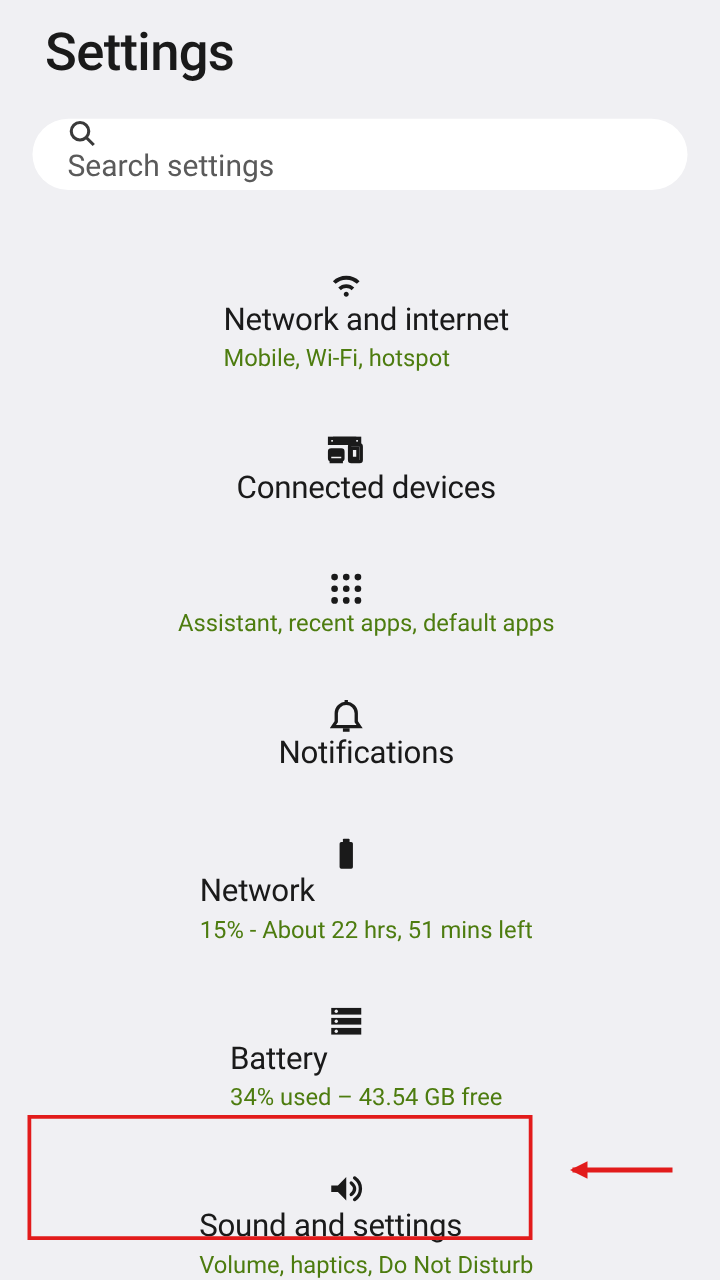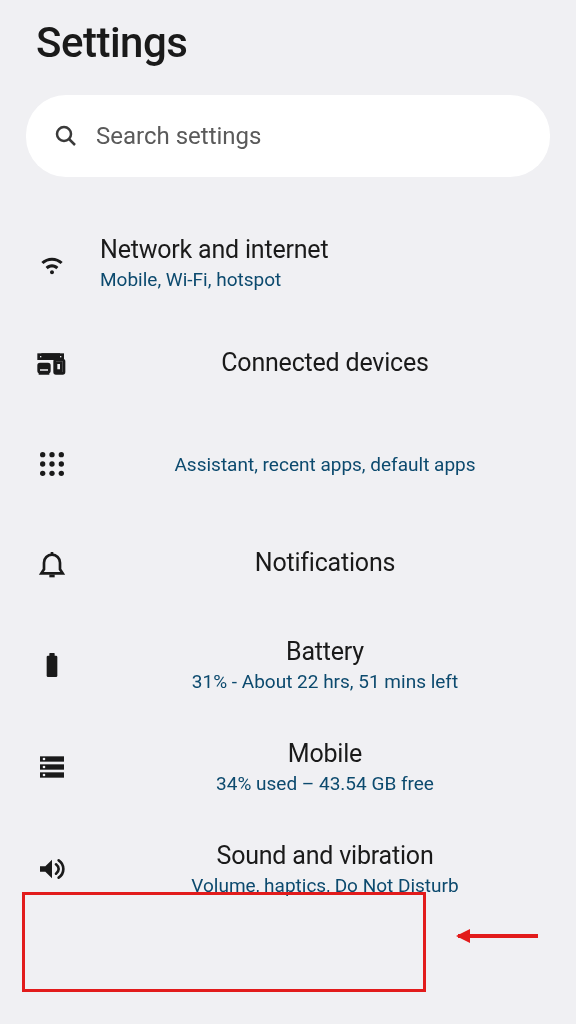--- a/index.html
+++ b/index.html
@@ -19,48 +19,49 @@
     font-size: 42px;
     font-weight: 500;
     color: #1a1a1a;
     padding: 18px 52px 28px 36px;
     letter-spacing: -0.5px;
   }
   .search-bar {
     margin: 0 26px 40px 26px;
     background: #ffffff;
     border-radius: 40px;
-    height: 82px;
+    height: 57px;
     display: flex;
-    align-items: center;
+    align-items: flex-start;
     padding: 0 28px;
+    flex-direction: column;
   }
   .search-icon {
     width: 24px;
     height: 24px;
     margin-right: 18px;
     flex-shrink: 0;
   }
   .search-placeholder {
     font-size: 24px;
     color: #5a5a5a;
     letter-spacing: 0px;
   }
   .settings-list {
     padding: 0 0 0 0;
   }
   .settings-item {
     display: flex;
     align-items: center;
     padding: 18px 26px 18px 36px;
     min-height: 90px;
+    flex-direction: column;
   }
   .settings-item + .settings-item {
     margin-top: 10px;
-    text-align: center;
   }
   .item-icon {
     width: 32px;
     height: 32px;
     flex-shrink: 0;
     margin-right: 32px;
     display: flex;
     align-items: center;
     justify-content: center;
   }
@@ -69,21 +70,21 @@
   }
   .item-title {
     font-size: 25px;
     color: #1a1a1a;
     font-weight: 400;
     margin-bottom: 4px;
     letter-spacing: -0.2px;
   }
   .item-subtitle {
     font-size: 19px;
-    color: #0c4a6e;
+    color: #4d7c0f;
     font-weight: 400;
     letter-spacing: 0px;
   }
   .highlight-box {
     position: absolute;
     border: 3px solid #e21b1b;
     left: 22px;
     top: 892px;
     width: 404px;
     height: 100px;
@@ -186,52 +187,52 @@
   </div>
 
   <div class="settings-item">
     <span class="item-icon">
       <svg viewBox="0 0 24 24" fill="#1a1a1a">
         <rect x="8" y="5" width="8" height="16" rx="1"></rect>
         <rect x="10" y="3" width="4" height="3" rx="0.5"></rect>
       </svg>
     </span>
     <div class="item-text">
-      <div class="item-title">Battery</div>
-      <div class="item-subtitle">31% - About 22 hrs, 51 mins left</div>
+      <div class="item-title">Network</div>
+      <div class="item-subtitle">15% - About 22 hrs, 51 mins left</div>
     </div>
   </div>
 
   <div class="settings-item">
     <span class="item-icon">
       <svg viewBox="0 0 24 24" fill="#1a1a1a">
         <rect x="3" y="4" width="18" height="4"></rect>
         <rect x="3" y="10" width="18" height="4"></rect>
         <rect x="3" y="16" width="18" height="4"></rect>
         <circle cx="6" cy="6" r="1" fill="#f0f0f3"></circle>
         <circle cx="6" cy="12" r="1" fill="#f0f0f3"></circle>
         <circle cx="6" cy="18" r="1" fill="#f0f0f3"></circle>
       </svg>
     </span>
     <div class="item-text">
-      <div class="item-title">Mobile</div>
+      <div class="item-title">Battery</div>
       <div class="item-subtitle">34% used – 43.54 GB free</div>
     </div>
   </div>
 
   <div class="settings-item">
     <span class="item-icon">
       <svg viewBox="0 0 24 24" fill="#1a1a1a">
         <path d="M3 10v4h4l5 5V5L7 10H3z"></path>
         <path d="M15 8.5c1.2 1 2 2.2 2 3.5s-.8 2.5-2 3.5" fill="none" stroke="#1a1a1a" stroke-width="2" stroke-linecap="round"></path>
         <path d="M17 5.5c2.2 1.5 3.5 3.7 3.5 6.5s-1.3 5-3.5 6.5" fill="none" stroke="#1a1a1a" stroke-width="2" stroke-linecap="round"></path>
       </svg>
     </span>
     <div class="item-text">
-      <div class="item-title">Sound and vibration</div>
+      <div class="item-title">Sound and settings</div>
       <div class="item-subtitle">Volume, haptics, Do Not Disturb</div>
     </div>
   </div>
 
 </div>
 
 <div class="highlight-box"></div>
 <div class="arrow-annotation"></div>
 
 </body></html>

